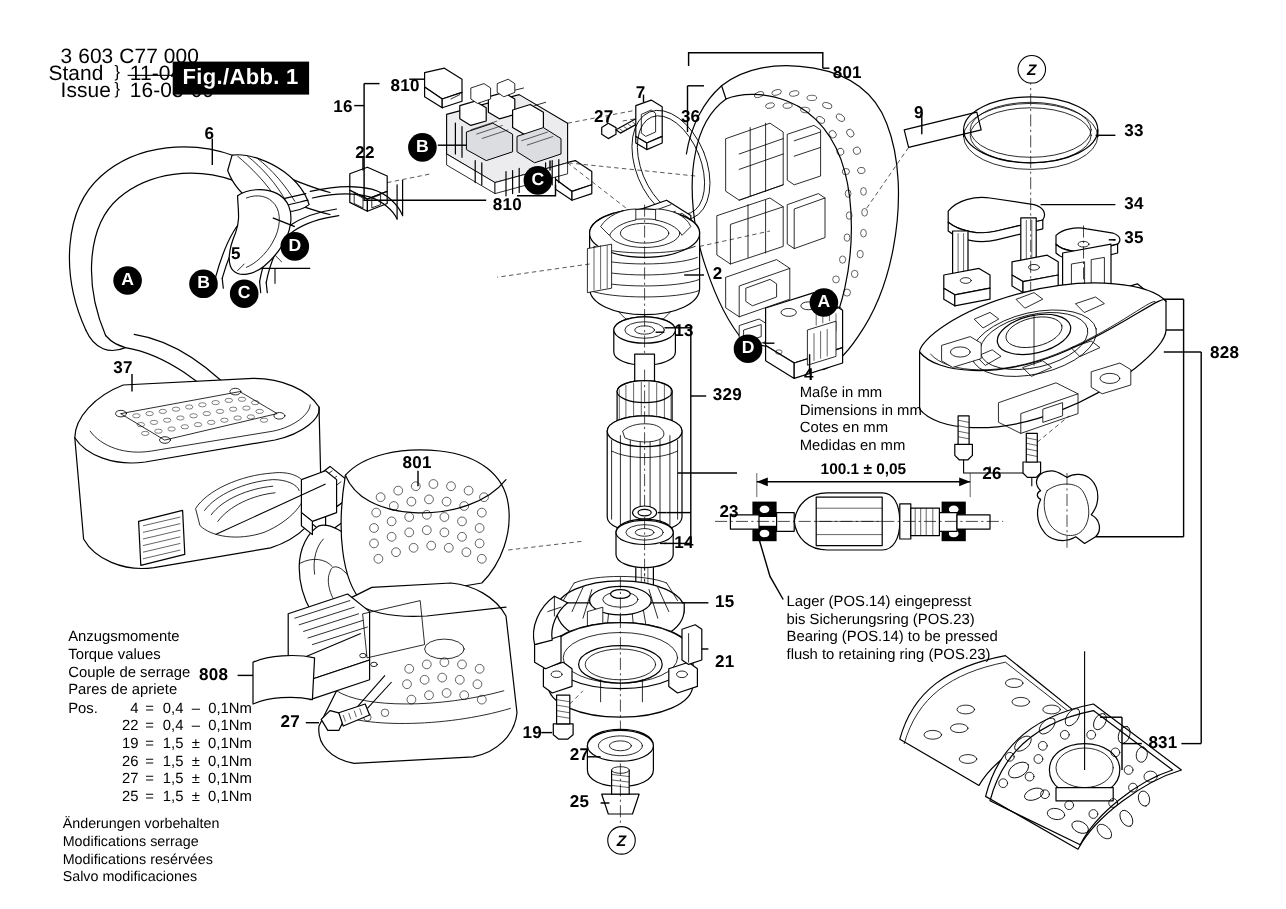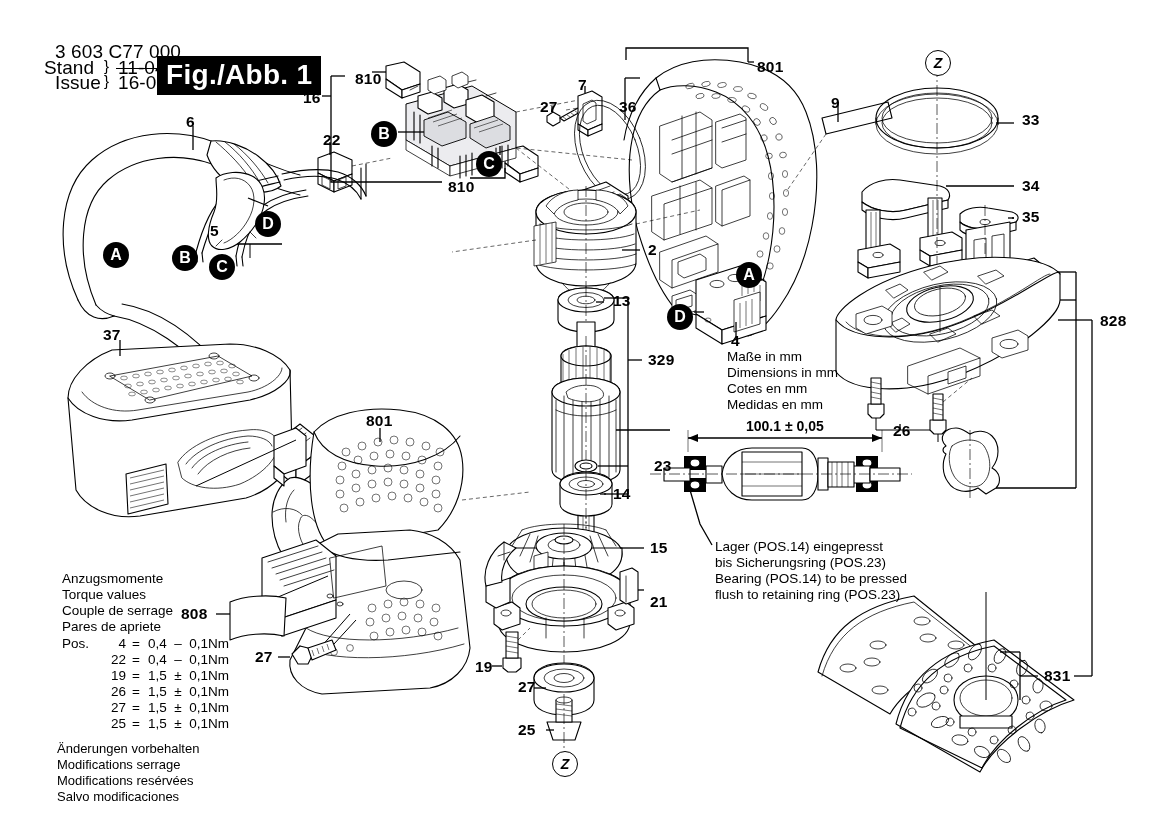--- a/index.html
+++ b/index.html
@@ -10,21 +10,21 @@
     color:#000;
   }
   #sheet{position:absolute;left:0;top:0;width:1169px;height:826px;}
   svg#art{position:absolute;left:0;top:0;width:1169px;height:826px;}
 
   
   .txt{position:absolute;white-space:pre;}
   .hdr{font-size:19px;line-height:15.5px;letter-spacing:.1px;}
   .figbox{
     position:absolute;background:#000;color:#fff;
-    font-weight:bold;font-size:28px;letter-spacing:.3px;
+    font-weight:bold;font-size:20px;letter-spacing:.3px;
     padding:3px 9px 4px 9px;
   }
   .block{font-size:13.5px;line-height:16.2px;}
   .block.small{font-size:13px;line-height:15.6px;}
   .strike{position:relative;display:inline-block;}
   .strike::after{
     content:"";position:absolute;left:-2px;right:-2px;top:50%;
     border-top:1.6px solid #000;
   }
   .brace{font-size:15px;line-height:15.5px;}

